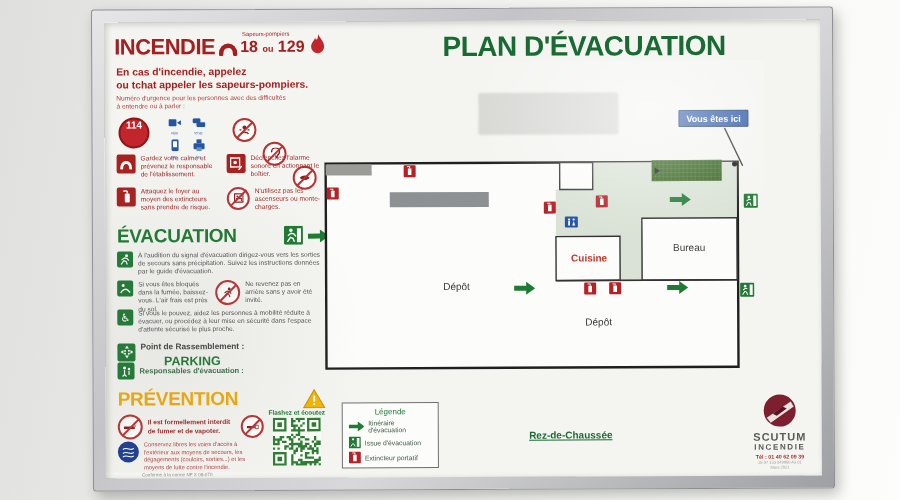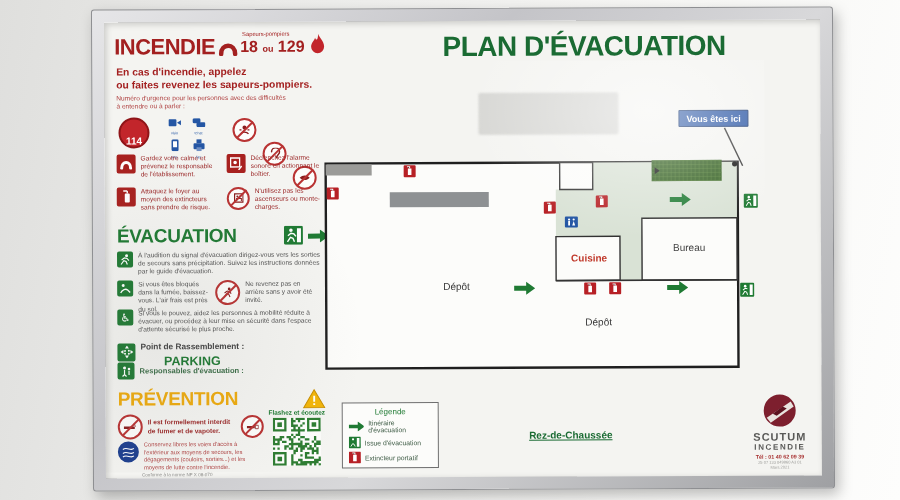--- a/index.html
+++ b/index.html
@@ -54,30 +54,30 @@
     </span>
     <span class="abs" style="left:194px;top:2px;">
       <svg width="19" height="23">
             <path d="M10 1c1 4 6 7 6 13a6.5 6.5 0 1 1-13 0c0-4 3-5.5 4-9 1 3 3 3 3-4z" fill="#c2252b"></path>
           </svg>
     </span>
   </div>
 
   <div class="abs red b" style="left:12px;top:44px;font-size:10.3px;line-height:1.25;">
     <div>En cas d'incendie, appelez</div>
-    <div>ou faites revenez les sapeurs-pompiers.</div>
+    <div>ou tchat appeler les sapeurs-pompiers.</div>
   </div>
 
   <div class="abs tiny" style="left:12px;top:72px;width:210px;">
     <div>Numéro d'urgence pour les personnes avec des difficultés</div>
     <div>à entendre ou à parler :</div>
   </div>
 
   <div class="abs" style="left:12px;top:91px;width:212px;height:40px;">
-    <div class="abs" style="left:2px;top:4px;width:27px;height:27px;border-radius:50%;background:#c2252b;border:2px solid #8f1418;display:flex;align-items:flex-end;justify-content:center;color:#fff;font-weight:bold;font-size:10px;">
+    <div class="abs" style="left:2px;top:4px;width:27px;height:27px;border-radius:50%;background:#c2252b;border:2px solid #8f1418;display:flex;align-items:flex-start;justify-content:center;color:#fff;font-weight:bold;font-size:10px;">
       <span>114</span>
     </div>
     <div class="abs" style="left:50px;top:0;display:grid;grid-template-columns:16px 16px;grid-gap:2px 8px;">
       <div style="text-align:center;">
         <svg width="13" height="9">
               <rect x="0" y="1" width="8" height="7" rx="1" fill="#2456a4"></rect>
               <path d="M8.5 4.5L12.5 2v5z" fill="#2456a4"></path>
             </svg>
         <div style="font-size:3.6px;color:#2456a4;">visio</div>
       </div>

